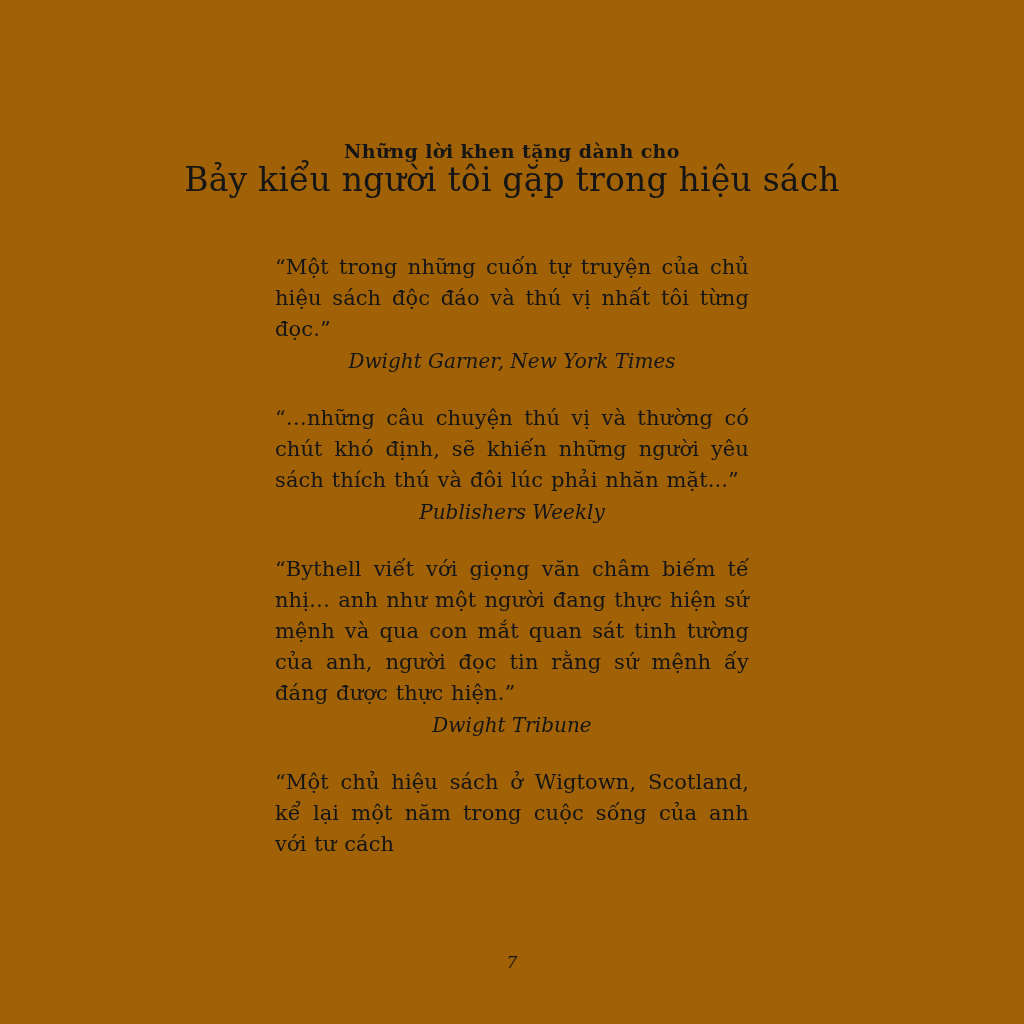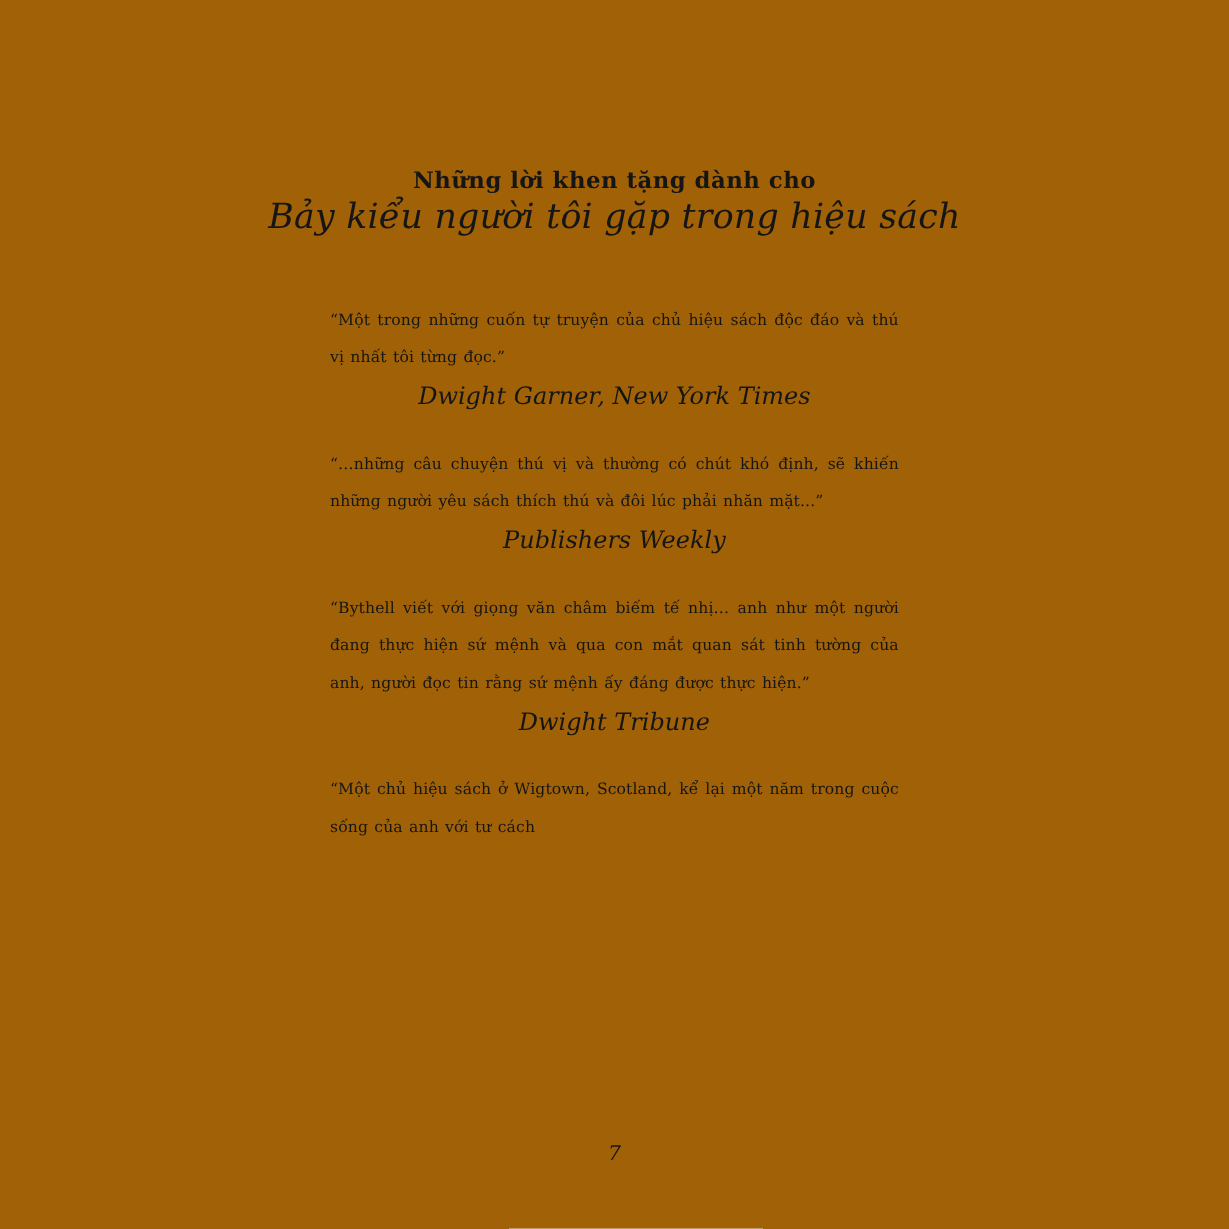--- a/index.html
+++ b/index.html
@@ -24,38 +24,37 @@
     text-align: center;
   }
   .praise-heading {
     font-size: 19px;
     font-weight: bold;
     letter-spacing: 0.4px;
     line-height: 24px;
     margin: 0;
   }
   .book-title {
-    font-size: 29px;
-    font-style: italic;
+    font-size: 33px;
     font-weight: 500;
     line-height: 34px;
     margin: 0;
     letter-spacing: 0.2px;
   }
   .quotes {
     position: absolute;
     top: 252px;
     left: 275px;
     width: 474px;
   }
   .quote-block {
     margin: 0 0 26px 0;
   }
   .quote-text {
-    font-size: 13px;
+    font-size: 21px;
     line-height: 31px;
     text-align: justify;
     letter-spacing: 0.1px;
     word-spacing: 1px;
   }
   .quote-attribution {
     font-size: 20px;
     font-style: italic;
     line-height: 31px;
     text-align: center;

